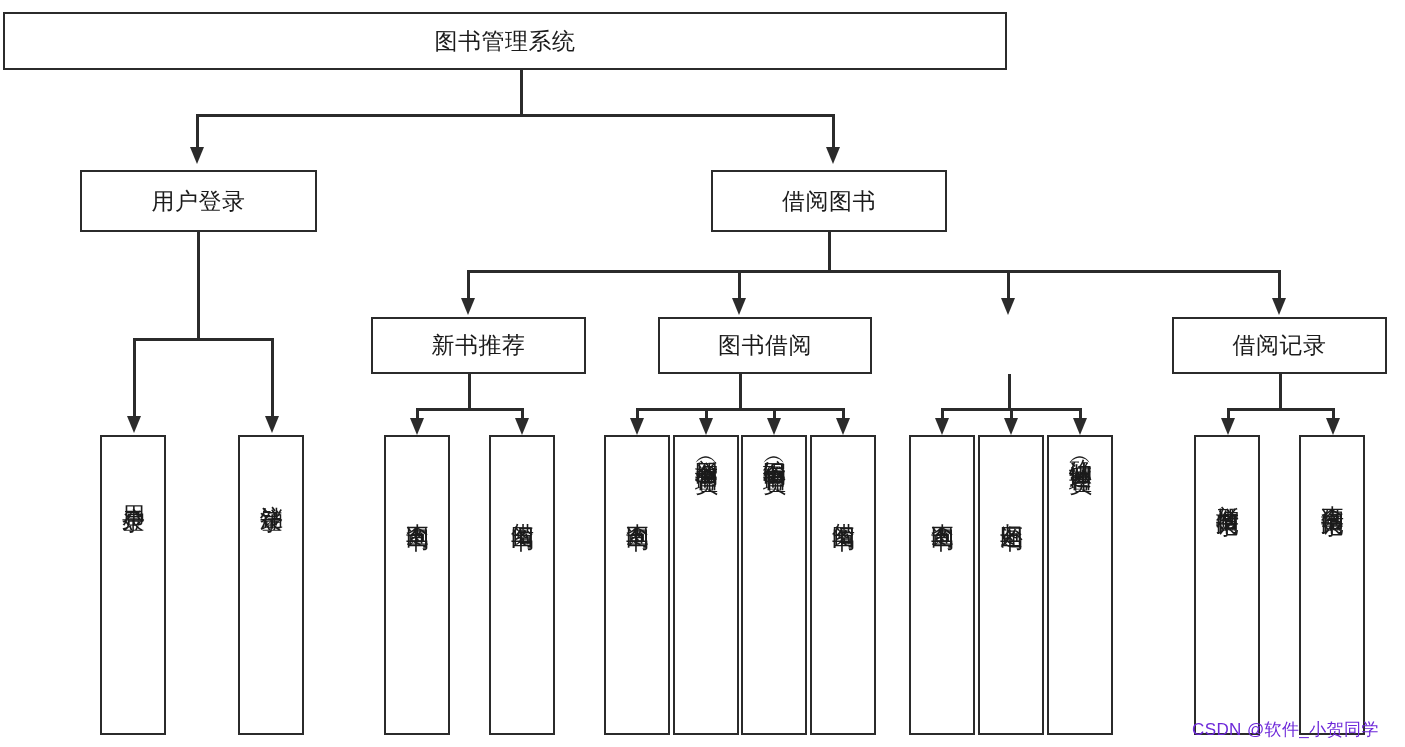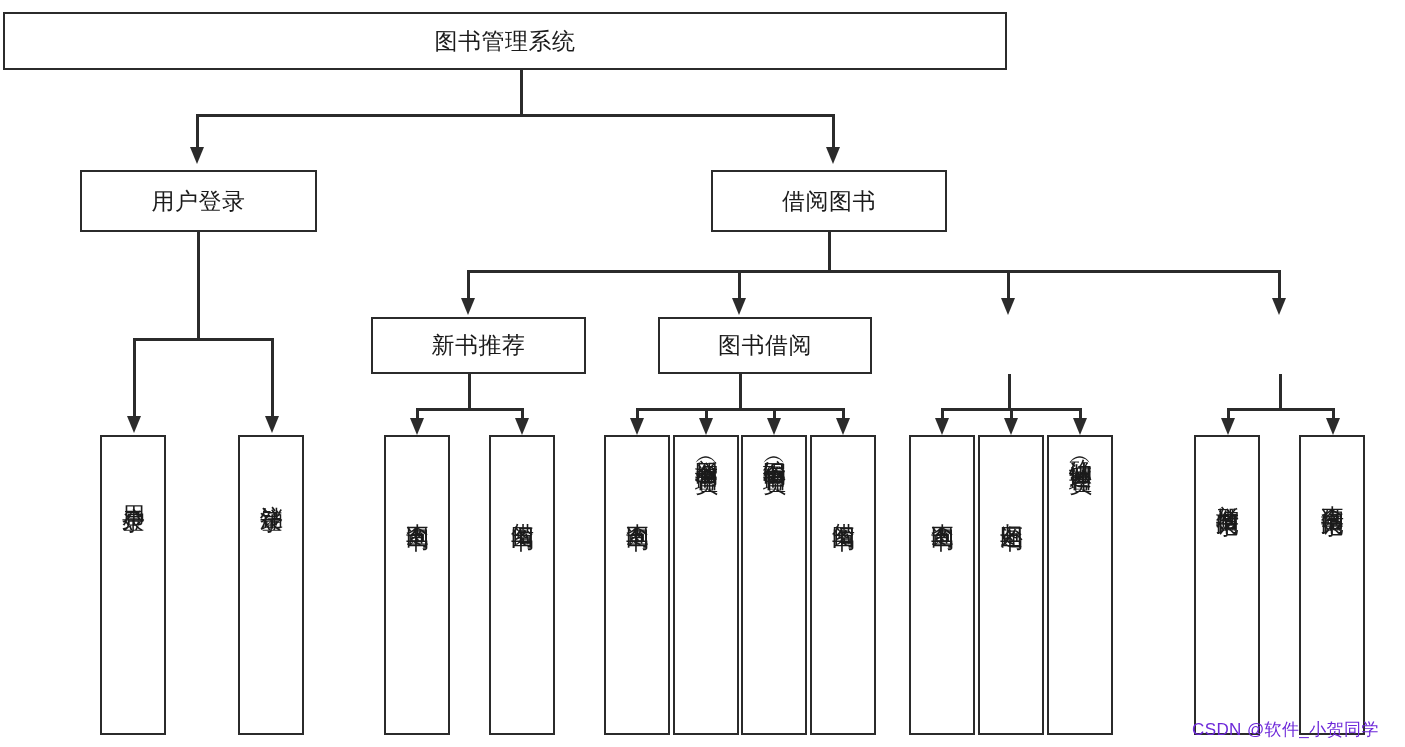--- a/index.html
+++ b/index.html
@@ -129,20 +129,23 @@
   <div class="arrow" style="left:1001px; top:298px;"></div>
   <div class="vline" style="left:1278px; top:270px; width:2.5px; height:30px;"></div>
   <div class="arrow" style="left:1272px; top:298px;"></div>
 
   <div class="node" style="left:362px; top:317px; width:215px; height:57px;margin-left:9px;">
     <span class="label">新书推荐</span>
   </div>
   <div class="node" style="left:633px; top:317px; width:214px; height:57px;margin-left:25px;">
     <span class="label">图书借阅</span>
   </div>
+  <div class="node" style="left:1172px; top:317px; width:215px; height:57px;">
+    <span class="label">借阅记录</span>
+  </div>
 
   <div class="vline" style="left:468px; top:374px; width:2.5px; height:36px;"></div>
   <div class="hline" style="left:417px; top:408px; width:106px; height:2.5px;"></div>
   <div class="vline" style="left:416px; top:408px; width:2.5px; height:14px;"></div>
   <div class="arrow" style="left:410px; top:418px;"></div>
   <div class="vline" style="left:521px; top:408px; width:2.5px; height:14px;"></div>
   <div class="arrow" style="left:515px; top:418px;"></div>
 
   <div class="vline" style="left:739px; top:374px; width:2.5px; height:36px;"></div>
   <div class="hline" style="left:637px; top:408px; width:207px; height:2.5px;"></div>

